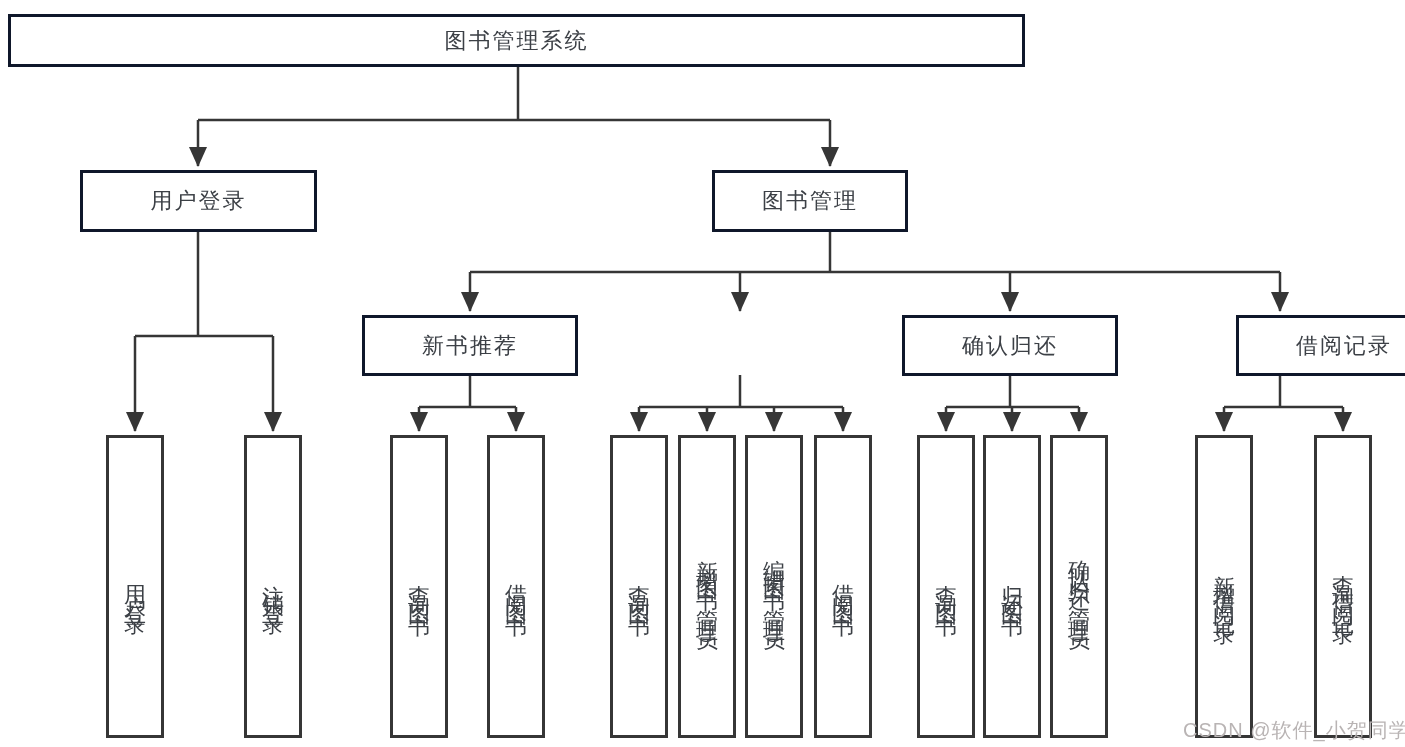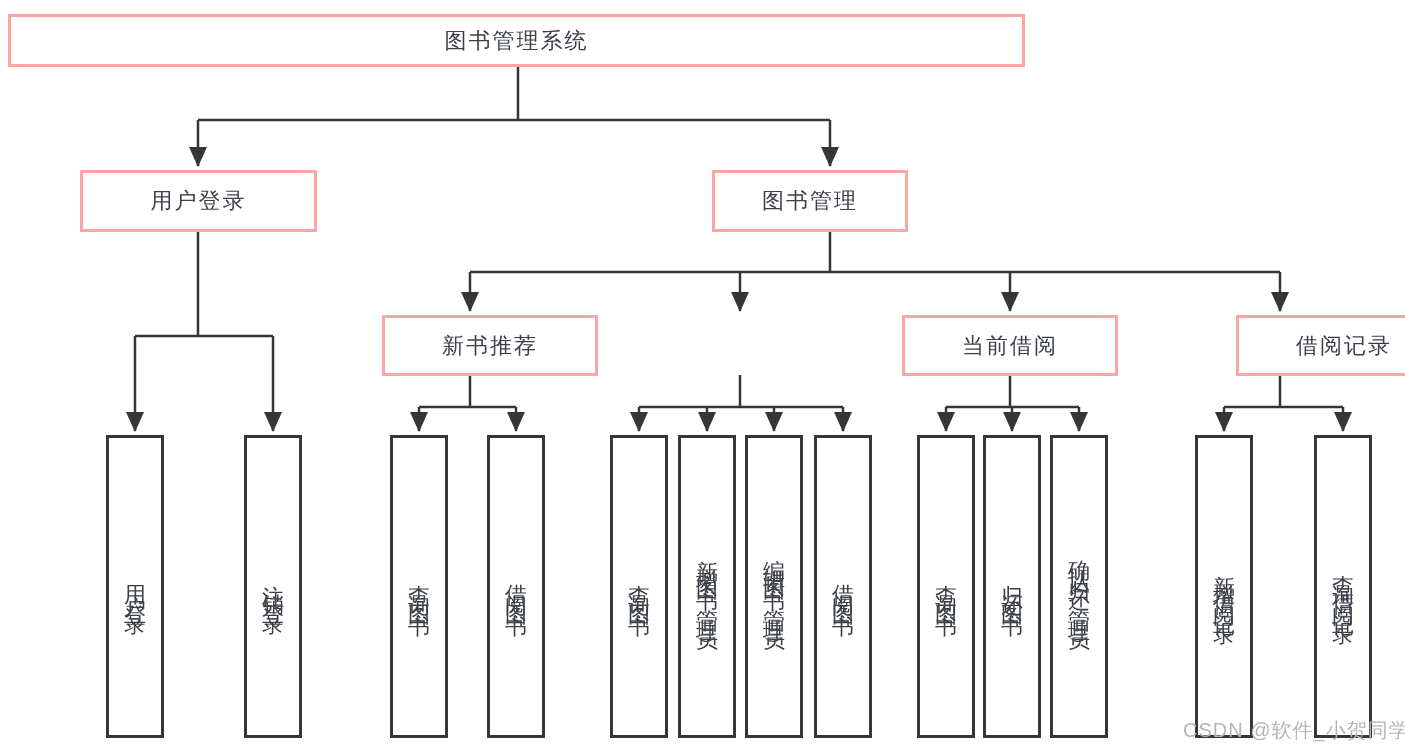--- a/index.html
+++ b/index.html
@@ -3,37 +3,37 @@
 <meta charset="utf-8">
 <style>
   html,body { margin:0; padding:0; background:#ffffff; }
   .stage {
     position:relative; width:1405px; height:747px; background:#ffffff;
     font-family:"Liberation Sans", sans-serif; color:#3c4046; overflow:hidden;
   }
   .connectors { position:absolute; left:0; top:0; width:1405px; height:747px; }
   .hbox {
     position:absolute; box-sizing:border-box; background:#ffffff;
-    border:3px solid #fca5a5; display:flex; align-items:center; justify-content:center;
+    border:3px solid #0f172a; display:flex; align-items:center; justify-content:center;
     font-size:22px; letter-spacing:2px; z-index:2;
   }
   .vbox {
     position:absolute; box-sizing:border-box; background:#ffffff;
     border:3px solid #363636; top:435px; width:58px; height:303px;
     display:flex; align-items:center; justify-content:center; z-index:2;
   }
   .vbox span {
     writing-mode:vertical-rl; text-orientation:mixed;
     font-size:22px; letter-spacing:10px; line-height:1; white-space:nowrap;
   }
   .root-box   { left:8px;   top:14px;  width:1017px; height:53px; }
   .lvl2-a     { left:80px;  top:170px; width:237px;  height:62px; }
   .lvl2-b     { left:712px; top:170px; width:196px;  height:62px; }
   .lvl3       { top:315px; height:61px; width:216px; }
-  .lvl3-a { left:382px; }  .lvl3-b { left:632px; }
+  .lvl3-a { left:362px; }  .lvl3-b { left:632px; }
   .lvl3-c { left:902px; }  .lvl3-d { left:1236px; }
   .lf-1  { left:106px; }  .lf-2  { left:244px; }
   .lf-3  { left:390px; }  .lf-4  { left:487px; }
   .lf-5  { left:610px; }  .lf-6  { left:678px; }
   .lf-7  { left:745px; }  .lf-8  { left:814px; }
   .lf-9  { left:917px; }  .lf-10 { left:983px; }  .lf-11 { left:1050px; }
   .lf-12 { left:1195px; } .lf-13 { left:1314px; }
   .watermark {
     position:absolute; left:1183px; top:717px; z-index:5;
     font-size:20px; color:#b9b4b4; letter-spacing:1px; white-space:nowrap;
@@ -98,21 +98,21 @@
       <line x1="1343" y1="407" x2="1343" y2="431" marker-end="url(#arr)"></line>
     </g>
   </svg>
 
   <div class="hbox root-box">图书管理系统</div>
 
   <div class="hbox lvl2-a">用户登录</div>
   <div class="hbox lvl2-b">图书管理</div>
 
   <div class="hbox lvl3 lvl3-a">新书推荐</div>
-  <div class="hbox lvl3 lvl3-c">当前借阅</div>
+  <div class="hbox lvl3 lvl3-c">确认归还</div>
   <div class="hbox lvl3 lvl3-d">借阅记录</div>
 
   <div class="vbox lf-1">
     <span>用户登录</span>
   </div>
   <div class="vbox lf-2">
     <span>注销登录</span>
   </div>
 
   <div class="vbox lf-3">

